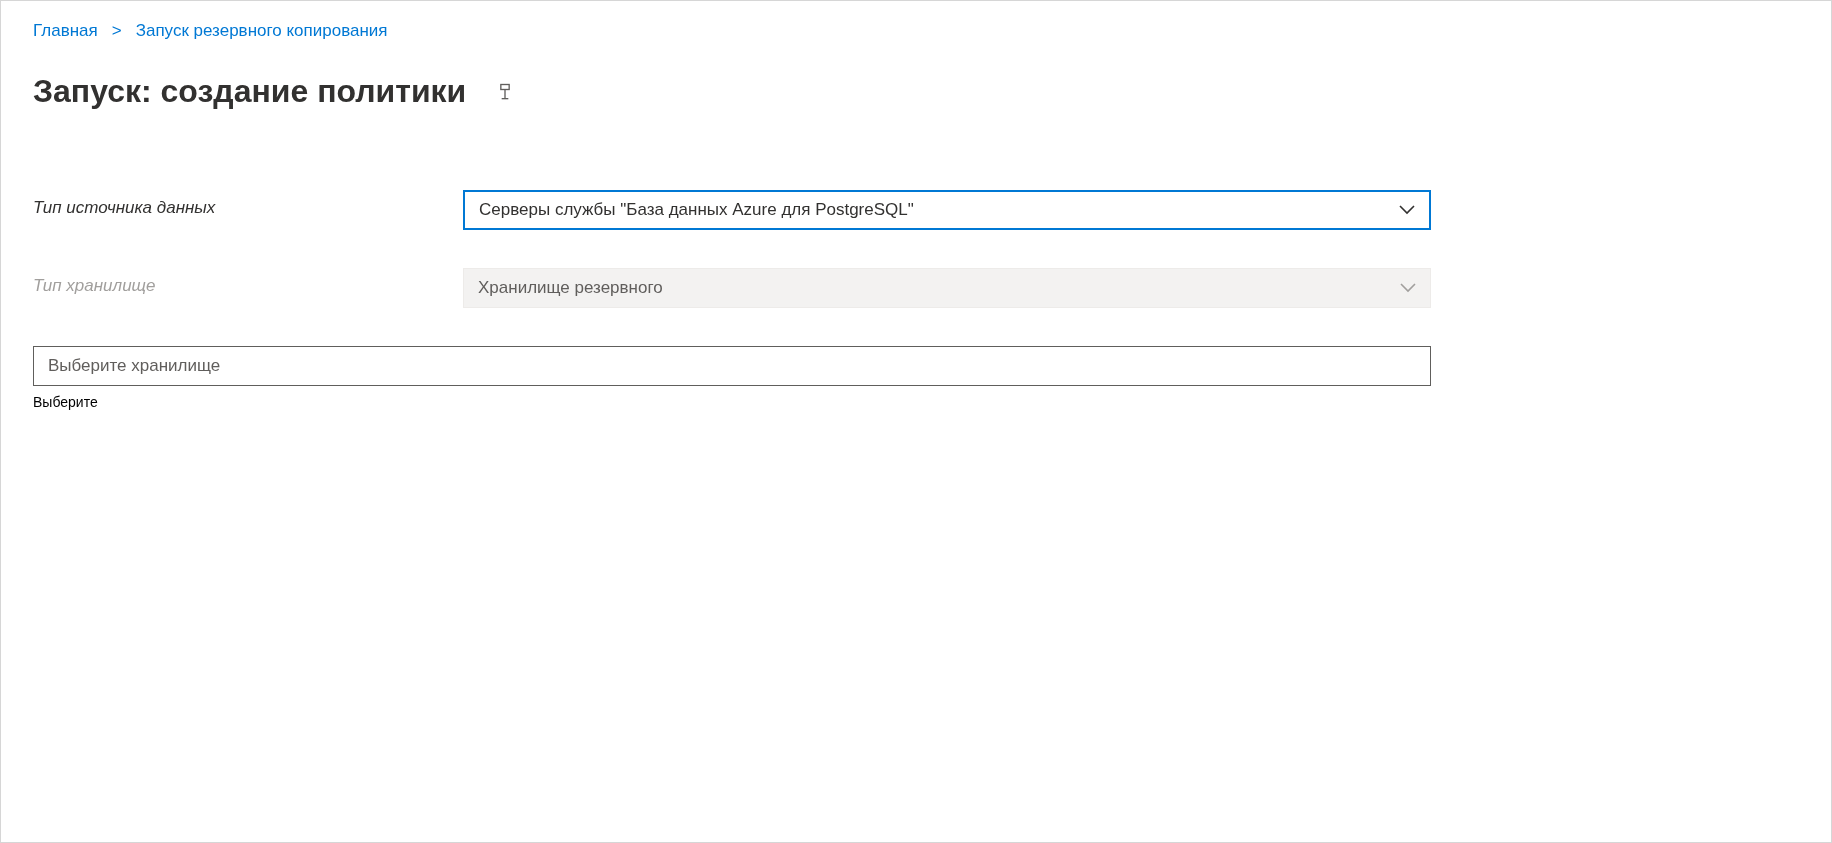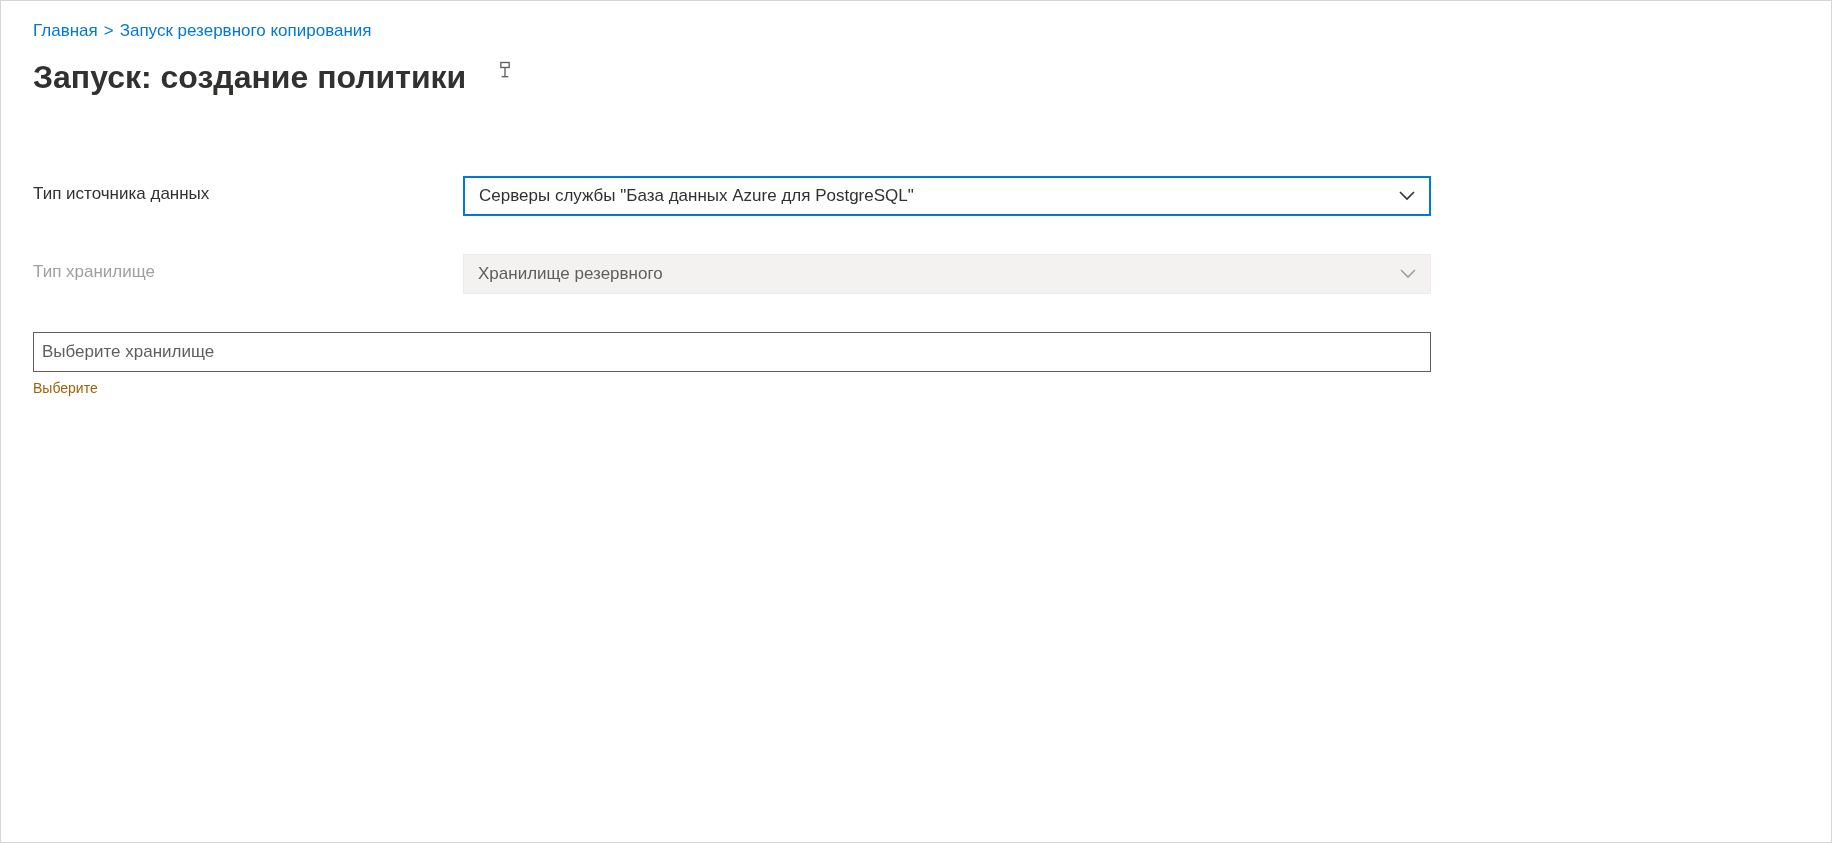--- a/index.html
+++ b/index.html
@@ -11,36 +11,36 @@
     font-family: "Segoe UI", -apple-system, BlinkMacSystemFont, sans-serif;
     background: #ffffff;
     width: 1832px;
     height: 843px;
     border: 1px solid #d6d6d6;
     padding: 20px 32px;
     color: #323130;
   }
   .breadcrumb {
     font-size: 17px;
-    margin-bottom: 18px;
+    margin-bottom: 32px;
     display: flex;
     align-items: flex-start;
-    gap: 6px;
+    gap: 14px;
   }
   .breadcrumb a {
     color: #0078d4;
     text-decoration: none;
     cursor: pointer;
   }
   .breadcrumb .sep {
     color: #0078d4;
   }
   .page-title-row {
     display: flex;
-    align-items: flex-start;
+    align-items: center;
     gap: 28px;
     margin-bottom: 80px;
   }
   .page-title {
     font-size: 32px;
     font-weight: 600;
     color: #323130;
   }
   .pin-icon {
     display: inline-flex;
@@ -64,20 +64,21 @@
     display: flex;
     align-items: flex-start;
     margin-bottom: 38px;
   }
   .form-label {
     width: 430px;
     font-size: 17px;
     color: #323130;
     padding-top: 8px;
     position: relative;
+    font-style: italic;
   }
   .form-label.disabled {
     color: #a19f9d;
   }
   .required {
     color: #a4262c;
     position: relative;
     top: -1px;
   }
   .form-control-wrap {
@@ -116,33 +117,33 @@
     fill: none;
   }
   .select-control.disabled .chevron svg {
     stroke: #a19f9d;
   }
   .text-input {
     width: 100%;
     height: 40px;
     border: 1px solid #605e5c;
     background: #ffffff;
-    padding: 0 8px;
+    padding: 0 14px;
     font-size: 17px;
     color: #323130;
     outline: none;
   }
   .text-input::placeholder {
     color: #605e5c;
   }
   .helper-link {
     display: inline-block;
     margin-top: 8px;
     font-size: 14px;
-    color: #a16207;
+    color: #000000;
     text-decoration: none;
     cursor: pointer;
   }
 </style>
 </head>
 <body>
 
 <nav class="breadcrumb">
   <a>Главная</a>
   <span class="sep">&gt;</span>

